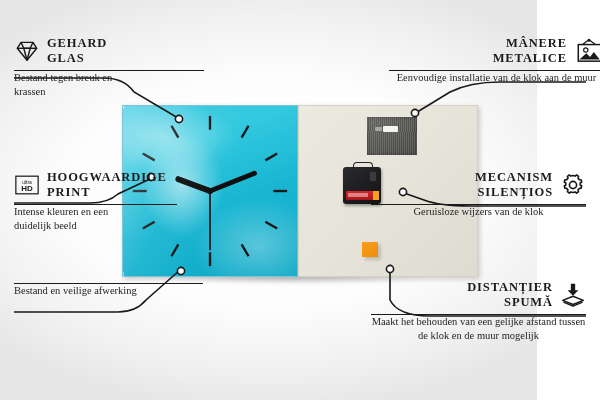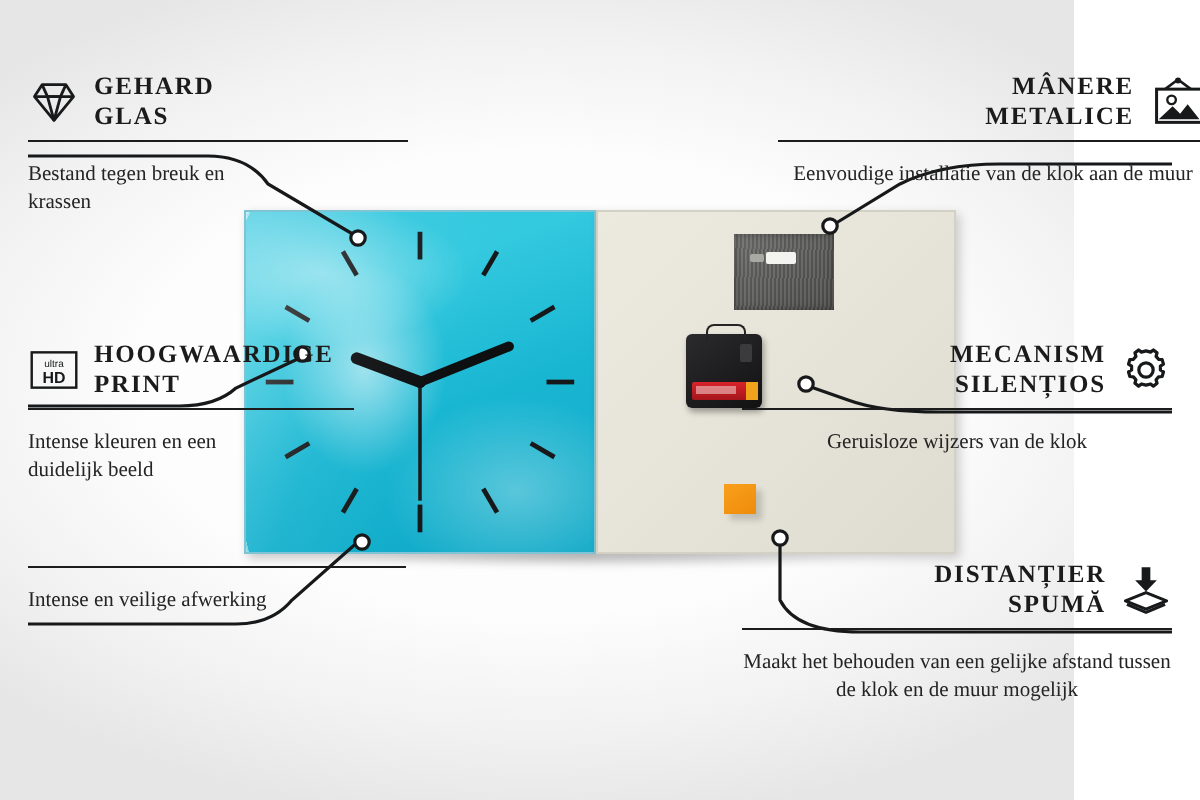--- a/index.html
+++ b/index.html
@@ -20,21 +20,21 @@
   .feat-title{
     font-family:"Liberation Serif", serif;
     font-weight:bold;font-size:12.5px;letter-spacing:.9px;
     color:#1b1b1b;line-height:1.22;text-transform:uppercase;
   }
   .feature.left .feat-title{text-align:left;}
   .feature.right .feat-title{text-align:right;}
   .rule{height:1.3px;background:#1c1c1c;margin-top:3px;}
   .feat-desc{
     font-family:"Liberation Serif", serif;
-    font-size:10.5px;color:#242424;line-height:1.32;margin-top:10px;
+    font-size:10.5px;color:#242424;line-height:1.32;margin-top:0;
   }
   .feature.right .feat-desc{text-align:center;}
   .ico{width:26px;height:26px;flex:0 0 26px;display:block;}
   .ico.wide{width:30px;flex:0 0 30px;}
   
   #stage{position:absolute;left:122px;top:105px;width:356px;height:172px;}
   .shadowpad{
     position:absolute;left:-6px;top:168px;width:370px;height:13px;
     background:radial-gradient(ellipse 50% 60% at 50% 40%, rgba(90,90,90,.30), rgba(120,120,120,0) 72%);
     filter:blur(2px);
@@ -201,21 +201,21 @@
         <span>HOOGWAARDIGE</span><br>
         <span>PRINT</span>
       </div>
     </div>
     <div class="rule" style="width:163px"></div>
     <div class="feat-desc" style="width:120px">Intense kleuren en een duidelijk beeld</div>
   </div>
 
   <div class="feature left" style="left:14px;top:280px;">
     <div class="rule" style="width:189px"></div>
-    <div class="feat-desc" style="width:190px">Intense en veilige afwerking</div>
+    <div class="feat-desc" style="width:190px">Bestand en veilige afwerking</div>
   </div>
 
   <div class="feature right" style="left:389px;top:36px;text-align:right;">
     <div class="feat-head right">
       <div class="feat-title">
         <span>MÂNERE</span><br>
         <span>METALICE</span>
       </div>
       <svg class="ico wide" viewBox="0 0 28 24">
         <path d="M14,1.5 L8,6" fill="none" stroke="#17191a" stroke-width="1.2"></path>

